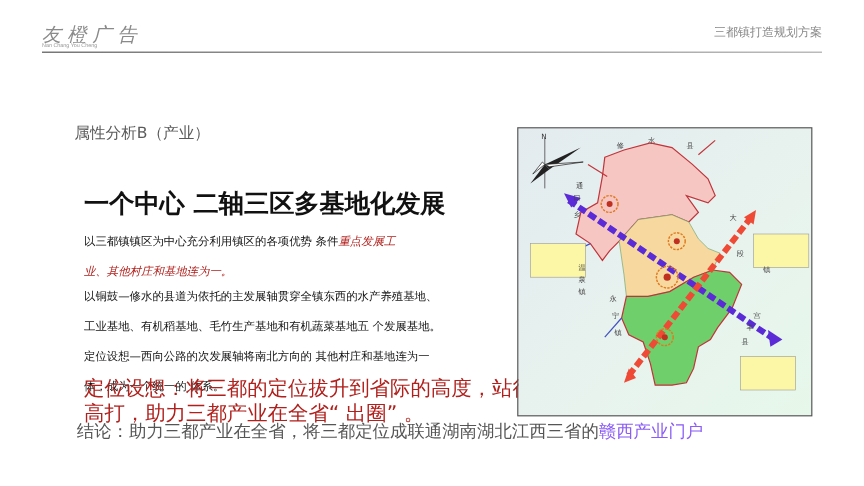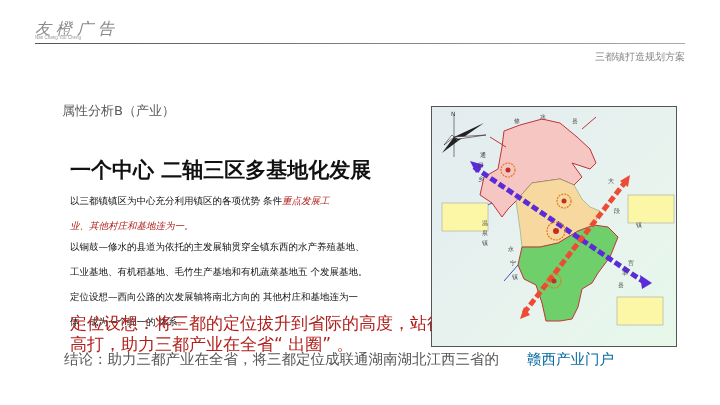--- a/index.html
+++ b/index.html
@@ -1,29 +1,29 @@
 <!DOCTYPE html>
 <html><head>
 <meta charset="utf-8">
 <style>
   html, body { margin:0; padding:0; }
   body { width:720px; height:405px; background:#ffffff; position:relative; overflow:hidden;
          font-family:"DejaVu Sans", "Liberation Sans", sans-serif; }
   .brand { position:absolute; left:35px; top:19px; font-size:16px; letter-spacing:5px; color:#8a8a8a;font-style:italic; }
   .brand-sub { position:absolute; left:35px; top:35px; font-size:4.5px; color:#999; font-family:"Liberation Sans", sans-serif; }
-  .doc-title { position:absolute; right:35px; top:20px; font-size:10px; color:#888;margin-top:30px; }
+  .doc-title { position:absolute; right:35px; top:20px; font-size:10px; color:#888; }
   .hr { position:absolute; left:35px; top:43px; width:650px; height:1px;
         background:linear-gradient(to right,#555 0%,#888 60%,#aaa 100%); }
   .page-title { position:absolute; left:62px; top:102px; font-size:13px; color:#5a5a5a; }
   .subtitle { position:absolute; left:70px; top:156px; font-size:21px; color:#111; font-weight:bold; }
   .para { position:absolute; left:70px; font-size:9.5px; color:#111; white-space:nowrap; }
   .red { color:#b0201c;font-style:italic; }
   .overlay { position:absolute; left:70px; font-size:17px; color:#b0201c; white-space:nowrap; }
   .conclusion { position:absolute; left:64px; top:350px; font-size:14.5px; color:#555; white-space:nowrap; }
-  .conclusion .hl { color:#0369a1;padding-left:28px; }
+  .conclusion .hl { color:#8b5cf6; }
   .map { position:absolute; left:431px; top:106px; width:246px; height:241px;
          border:1px solid #555; box-sizing:border-box;
          background:linear-gradient(135deg,#e3ebef 0%,#e8f3ee 60%,#e6f8ea 100%); overflow:hidden; }
   .map svg { position:absolute; left:0; top:0; }
 </style>
 </head>
 <body>
 
 <div>
   <div class="brand">友橙广告</div>

